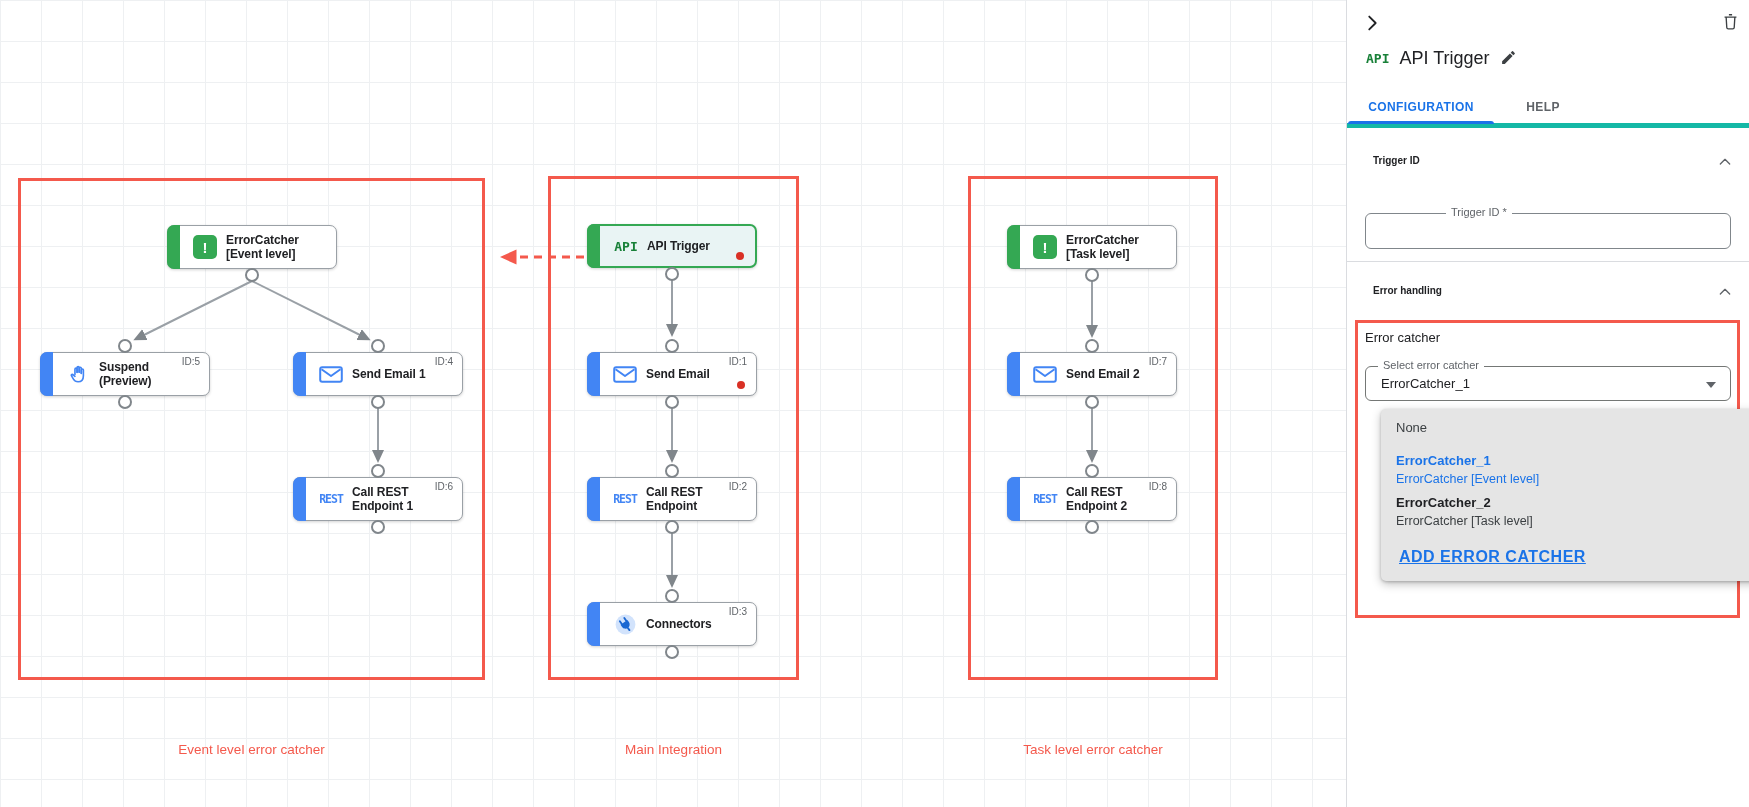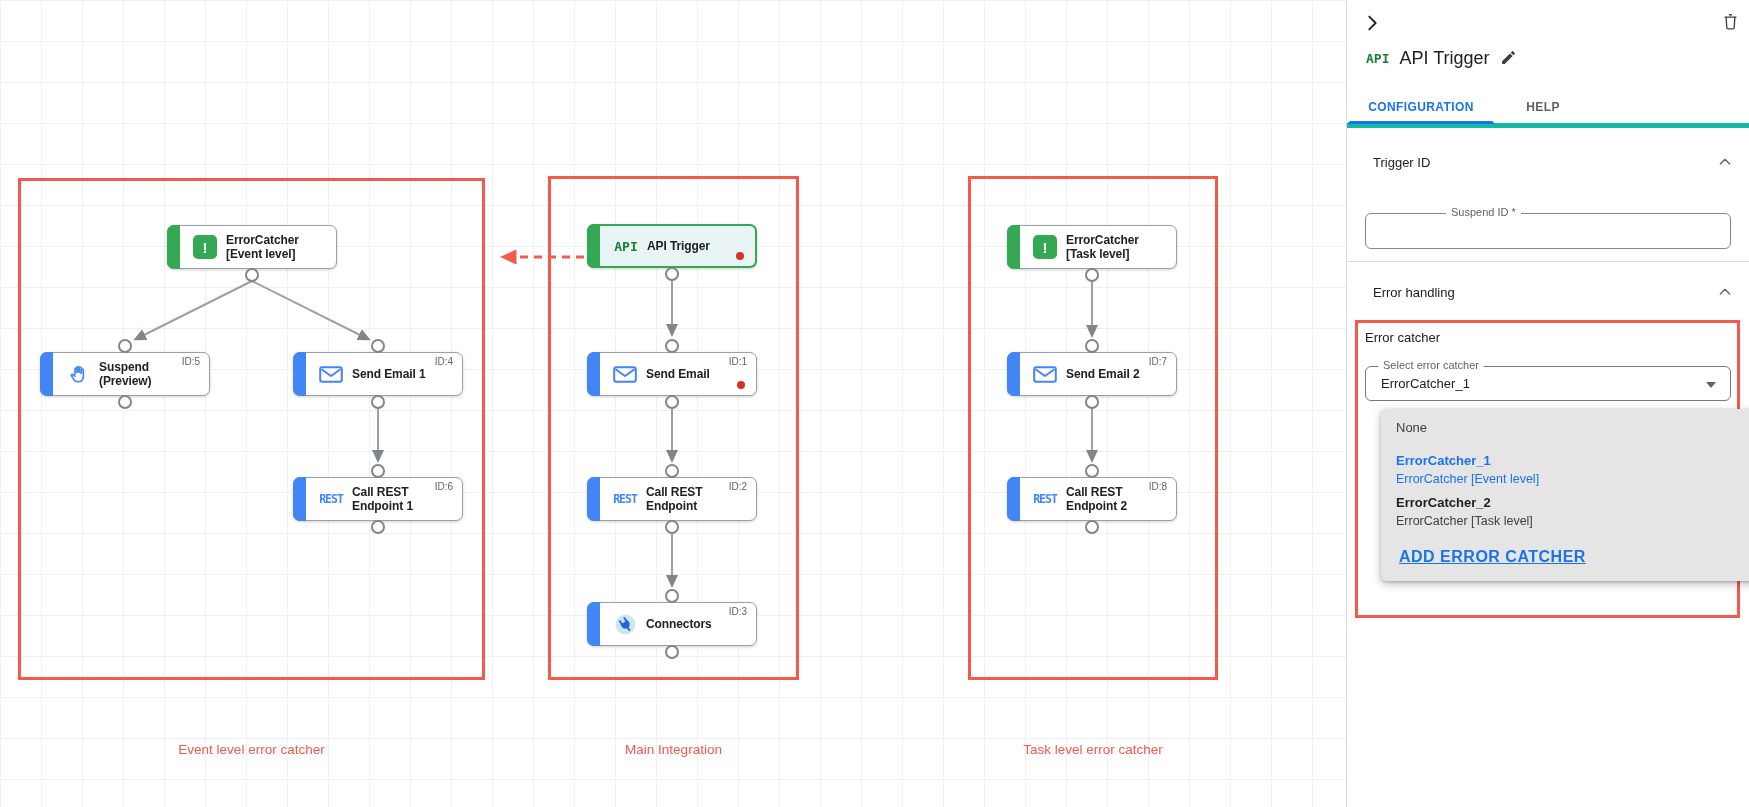--- a/index.html
+++ b/index.html
@@ -41,21 +41,21 @@
   .icon-btn { position:absolute; cursor:pointer; background:none; border:none; }
   .panel-title-row { position:absolute; left:19px; top:48px; display:flex; align-items:center; gap:10px; }
   .panel-api-chip { color:#188038; font-family:"DejaVu Sans Mono", monospace; font-weight:bold; font-size:13px; }
   .panel-title { font-size:18px; color:#202124; }
   .tabs { position:absolute; left:0; top:90px; width:100%; height:38px; border-bottom:5px solid #14b8a6; display:flex; }
   .tab1 { width:148px; display:flex; align-items:center; justify-content:center; font-size:12px; font-weight:bold;
           letter-spacing:.4px; color:#1a73e8; position:relative; cursor:pointer; }
   .tab1 .ink { position:absolute; left:1px; right:1px; bottom:-1px; height:3px; background:#1a73e8; border-radius:3px 3px 0 0; }
   .tab2 { width:96px; display:flex; align-items:center; justify-content:center; font-size:12px; font-weight:bold;
           letter-spacing:.4px; color:#5f6368; cursor:pointer; }
-  .section-head { position:absolute; left:26px; font-size:13px; font-weight:normal; color:#202124; }
+  .section-head { position:absolute; left:26px; font-size:10px; font-weight:bold; color:#202124; }
   .divider { position:absolute; left:0; width:100%; height:1px; background:#dadce0; }
   .mat-field { position:absolute; left:18px; width:366px; height:36px; border:1px solid #80868b; border-radius:6px; background:#fff; }
   .mat-label { position:absolute; top:-8px; font-size:11px; color:#5f6368; background:#fff; padding:0 5px; white-space:nowrap; }
   .mat-value { position:absolute; left:14px; top:0; line-height:34px; font-size:13px; color:#202124; white-space:nowrap; }
   .mat-prefix { color:#80868b; margin-right:7px; }
   .caret { position:absolute; right:14px; top:15px; width:0; height:0;
            border-left:5px solid transparent; border-right:5px solid transparent; border-top:6px solid #5f6368; }
   .anno-box { position:absolute; left:8px; top:320px; width:385px; height:298px; border:3px solid #f4594c; }
   .plain-label { position:absolute; font-size:13px; color:#202124; }
   .menu { position:absolute; left:34px; top:409px; width:386px; height:172px; background:#e5e5e5; border-radius:5px;
@@ -295,21 +295,21 @@
   </div>
 
   <div class="section-head" style="top:155px">Trigger ID</div>
   <button class="icon-btn" style="left:370px;top:154px">
     <svg width="16" height="16" viewBox="0 0 24 24" fill="none" stroke="#5f6368" stroke-width="2" stroke-linecap="round" stroke-linejoin="round">
         <path d="M5 15l7-7 7 7"></path>
       </svg>
   </button>
 
   <div class="mat-field" style="top:213px">
-    <span class="mat-label" style="left:80px">Suspend ID *</span>
+    <span class="mat-label" style="left:80px">Trigger ID *</span>
   </div>
 
   <div class="divider" style="top:261px"></div>
 
   <div class="section-head" style="top:285px">Error handling</div>
   <button class="icon-btn" style="left:370px;top:284px">
     <svg width="16" height="16" viewBox="0 0 24 24" fill="none" stroke="#5f6368" stroke-width="2" stroke-linecap="round" stroke-linejoin="round">
         <path d="M5 15l7-7 7 7"></path>
       </svg>
   </button>

